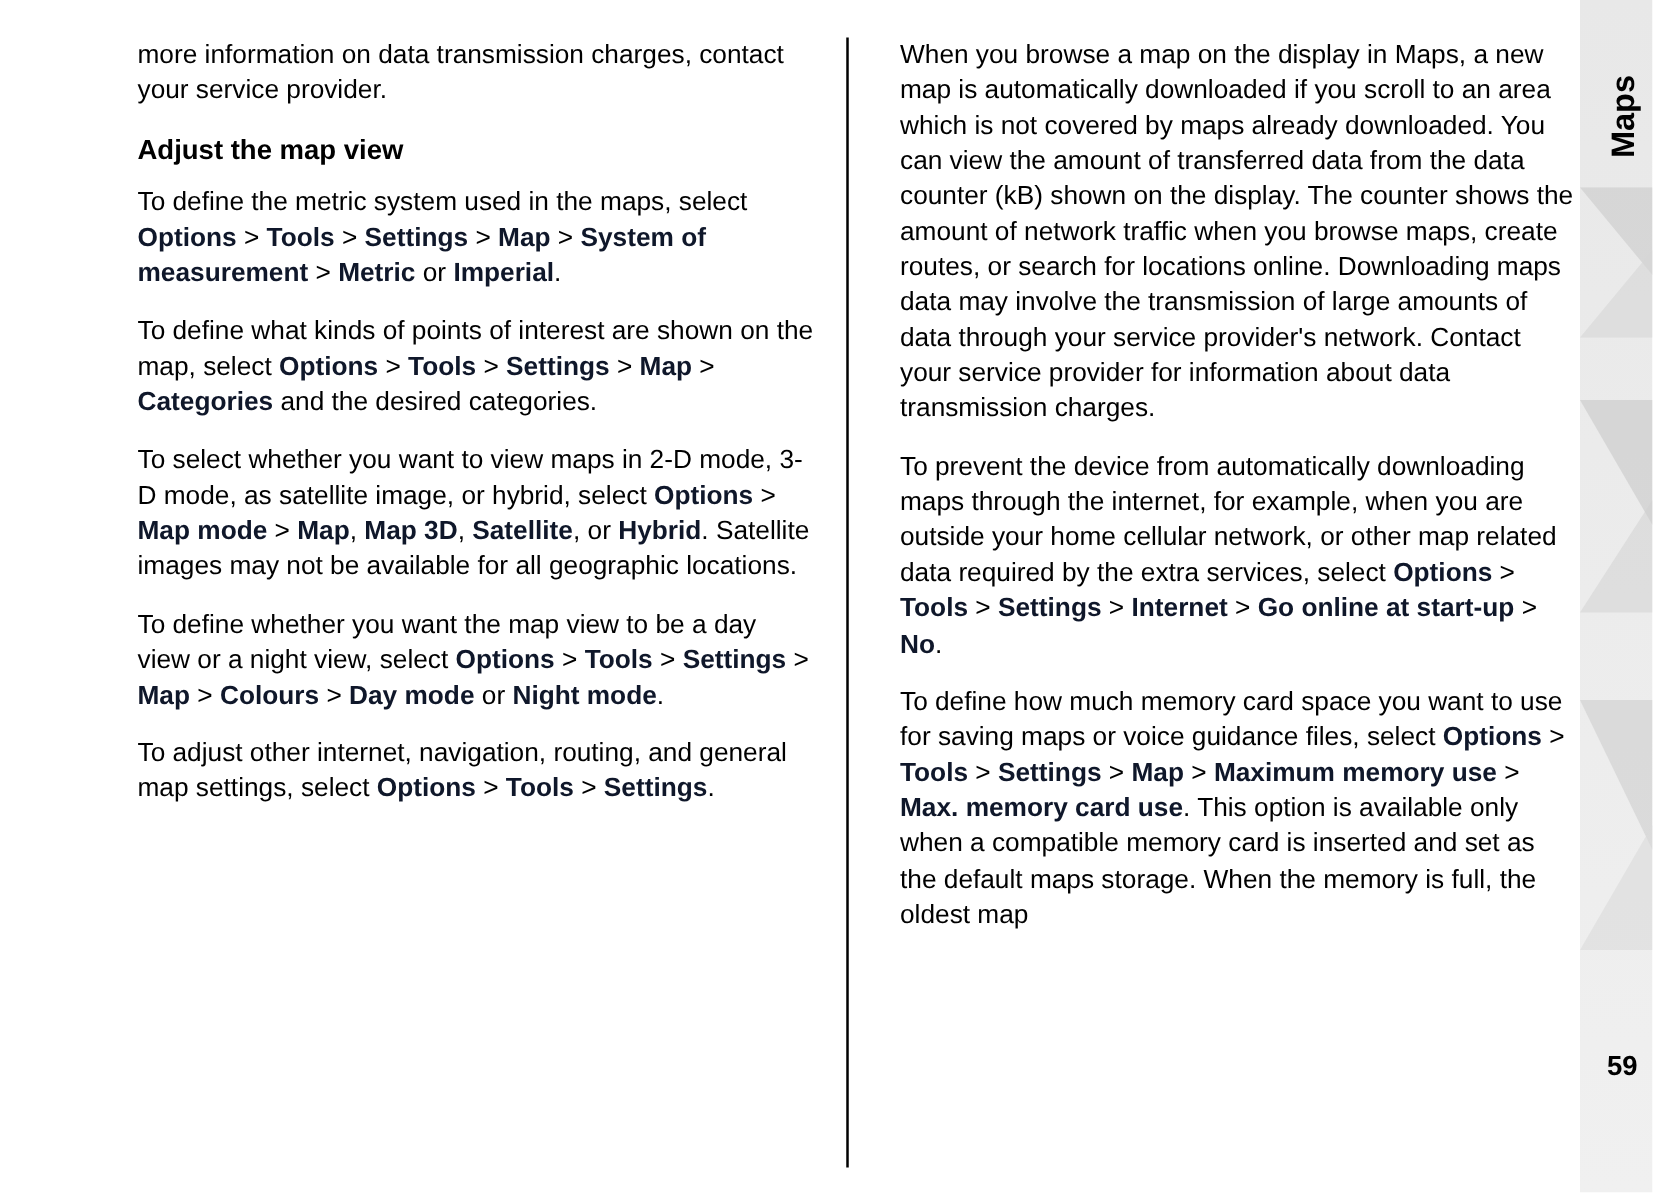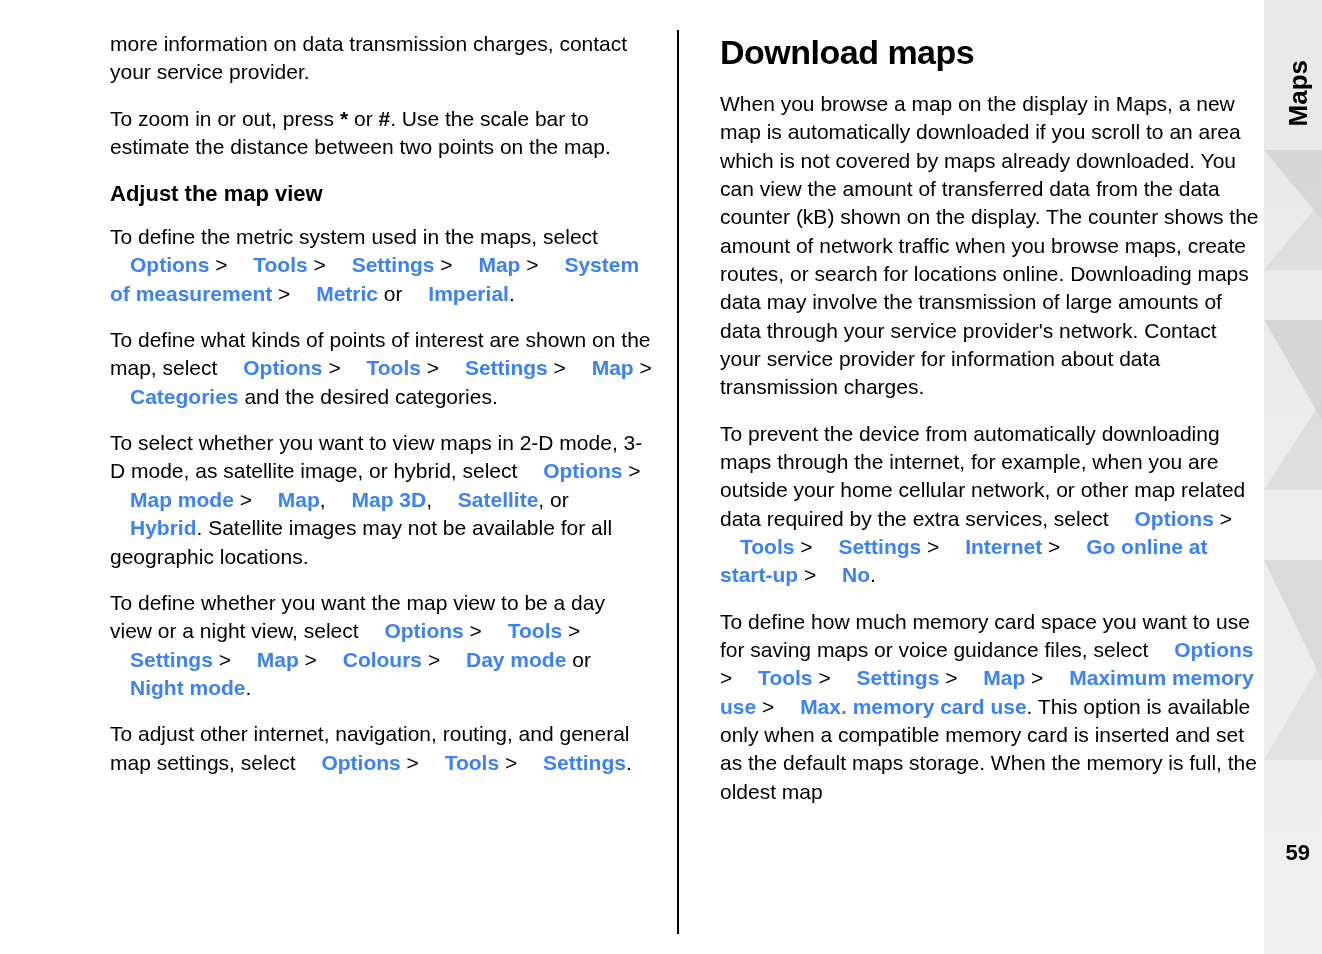--- a/index.html
+++ b/index.html
@@ -39,21 +39,21 @@
     font-weight: bold;
     margin-bottom: 14px;
     letter-spacing: -0.5px;
   }
   h2 {
     font-size: 22px;
     font-weight: bold;
     margin-bottom: 14px;
     margin-top: 4px;
   }
-  .menu { color: #3b82f6; font-weight: bold; margin-left: 20px; }
+  .menu { color: #0f172a; font-weight: bold; }
   .sep { color: #000; font-weight: normal; }
   .sidebar {
     position: absolute;
     right: 0;
     top: 0;
     width: 58px;
     height: 100%;
     background: linear-gradient(180deg, #e8e8e8 0%, #f0f0f0 100%);
   }
   .side-tab {
@@ -85,43 +85,39 @@
   .t4 { right: 0; top: 400px; border-width: 90px 58px 0 0; border-color: transparent #d0d0d0 transparent transparent; opacity: .5; }
   .t5 { right: 0; top: 560px; border-width: 0 58px 120px 0; border-color: transparent #c8c8c8 transparent transparent; opacity: .5; }
   .t6 { right: 0; top: 660px; border-width: 100px 58px 0 0; border-color: transparent #dadada transparent transparent; opacity: .6; }
 </style>
 </head>
 <body>
 
 <div class="page">
   <div class="col col-left">
     <p>more information on data transmission charges, contact your service provider.</p>
-    <p>
-      <span>To zoom in or out, press </span><b>*</b><span> or </span><b>#</b><span>. Use the scale bar to estimate the distance between two points on the map.</span>
-    </p>
     <h2>Adjust the map view</h2>
     <p>
       <span>To define the metric system used in the maps, select </span><span class="menu">Options</span><span class="sep"> &gt; </span><span class="menu">Tools</span><span class="sep"> &gt; </span><span class="menu">Settings</span><span class="sep"> &gt; </span><span class="menu">Map</span><span class="sep"> &gt; </span><span class="menu">System of measurement</span><span class="sep"> &gt; </span><span class="menu">Metric</span><span> or </span><span class="menu">Imperial</span><span>.</span>
     </p>
     <p>
       <span>To define what kinds of points of interest are shown on the map, select </span><span class="menu">Options</span><span class="sep"> &gt; </span><span class="menu">Tools</span><span class="sep"> &gt; </span><span class="menu">Settings</span><span class="sep"> &gt; </span><span class="menu">Map</span><span class="sep"> &gt; </span><span class="menu">Categories</span><span> and the desired categories.</span>
     </p>
     <p>
       <span>To select whether you want to view maps in 2-D mode, 3-D mode, as satellite image, or hybrid, select </span><span class="menu">Options</span><span class="sep"> &gt; </span><span class="menu">Map mode</span><span class="sep"> &gt; </span><span class="menu">Map</span><span>, </span><span class="menu">Map 3D</span><span>, </span><span class="menu">Satellite</span><span>, or </span><span class="menu">Hybrid</span><span>. Satellite images may not be available for all geographic locations.</span>
     </p>
     <p>
       <span>To define whether you want the map view to be a day view or a night view, select </span><span class="menu">Options</span><span class="sep"> &gt; </span><span class="menu">Tools</span><span class="sep"> &gt; </span><span class="menu">Settings</span><span class="sep"> &gt; </span><span class="menu">Map</span><span class="sep"> &gt; </span><span class="menu">Colours</span><span class="sep"> &gt; </span><span class="menu">Day mode</span><span> or </span><span class="menu">Night mode</span><span>.</span>
     </p>
     <p>
       <span>To adjust other internet, navigation, routing, and general map settings, select </span><span class="menu">Options</span><span class="sep"> &gt; </span><span class="menu">Tools</span><span class="sep"> &gt; </span><span class="menu">Settings</span><span>.</span>
     </p>
   </div>
 
   <div class="col col-right">
-    <h1>Download maps</h1>
     <p>When you browse a map on the display in Maps, a new map is automatically downloaded if you scroll to an area which is not covered by maps already downloaded. You can view the amount of transferred data from the data counter (kB) shown on the display. The counter shows the amount of network traffic when you browse maps, create routes, or search for locations online. Downloading maps data may involve the transmission of large amounts of data through your service provider's network. Contact your service provider for information about data transmission charges.</p>
     <p>
       <span>To prevent the device from automatically downloading maps through the internet, for example, when you are outside your home cellular network, or other map related data required by the extra services, select </span><span class="menu">Options</span><span class="sep"> &gt; </span><span class="menu">Tools</span><span class="sep"> &gt; </span><span class="menu">Settings</span><span class="sep"> &gt; </span><span class="menu">Internet</span><span class="sep"> &gt; </span><span class="menu">Go online at start-up</span><span class="sep"> &gt; </span><span class="menu">No</span><span>.</span>
     </p>
     <p>
       <span>To define how much memory card space you want to use for saving maps or voice guidance files, select </span><span class="menu">Options</span><span class="sep"> &gt; </span><span class="menu">Tools</span><span class="sep"> &gt; </span><span class="menu">Settings</span><span class="sep"> &gt; </span><span class="menu">Map</span><span class="sep"> &gt; </span><span class="menu">Maximum memory use</span><span class="sep"> &gt; </span><span class="menu">Max. memory card use</span><span>. This option is available only when a compatible memory card is inserted and set as the default maps storage. When the memory is full, the oldest map</span>
     </p>
   </div>
 </div>
 

